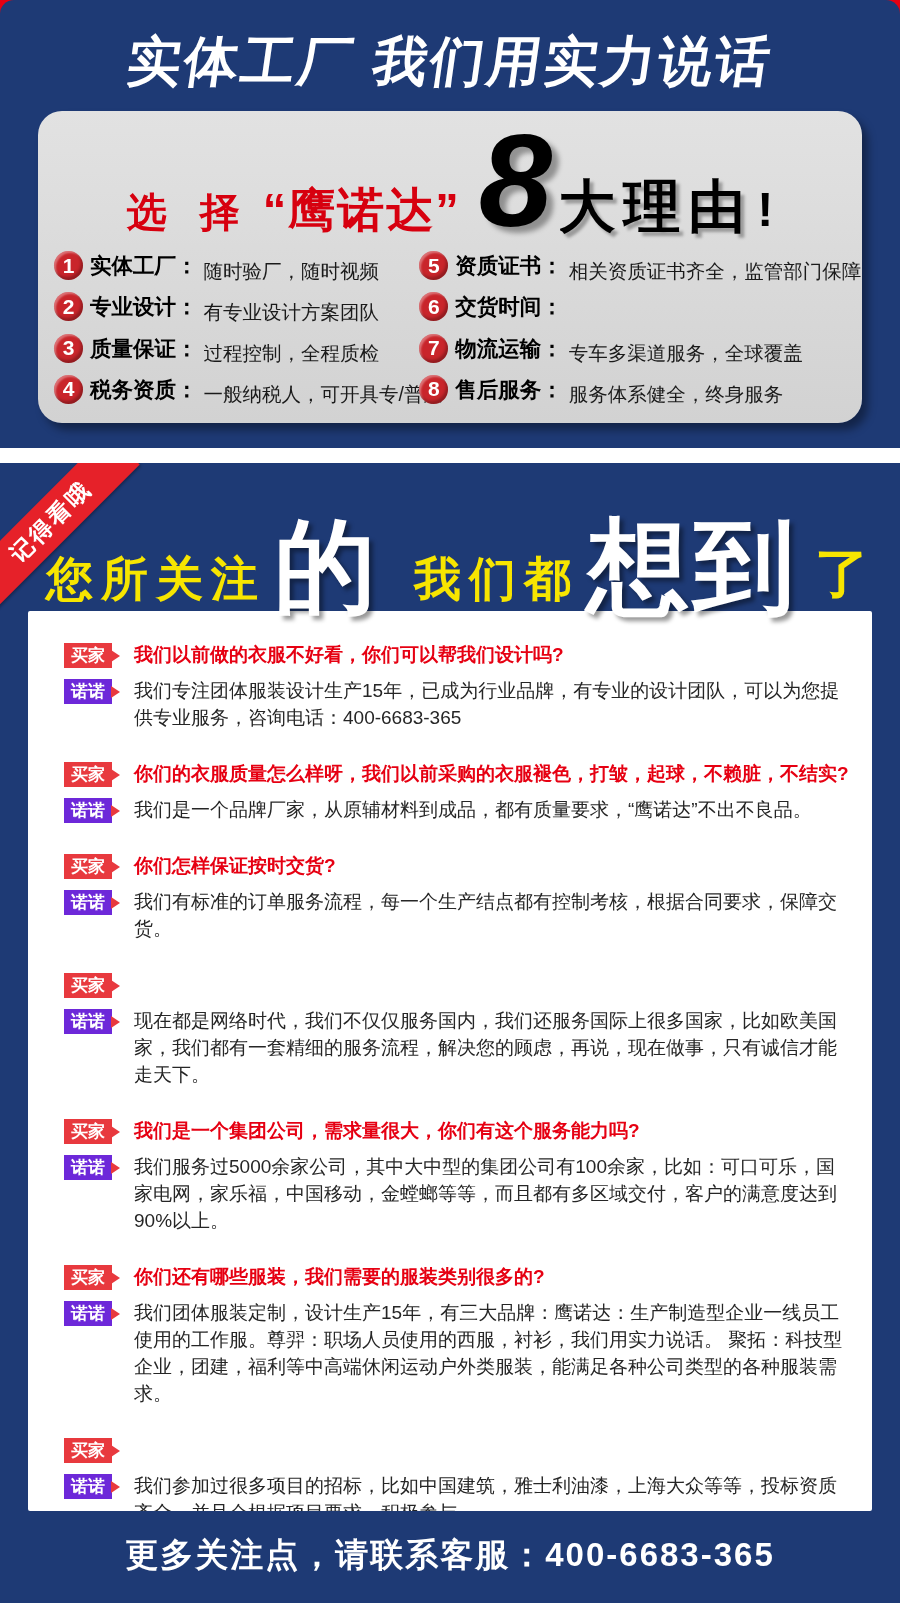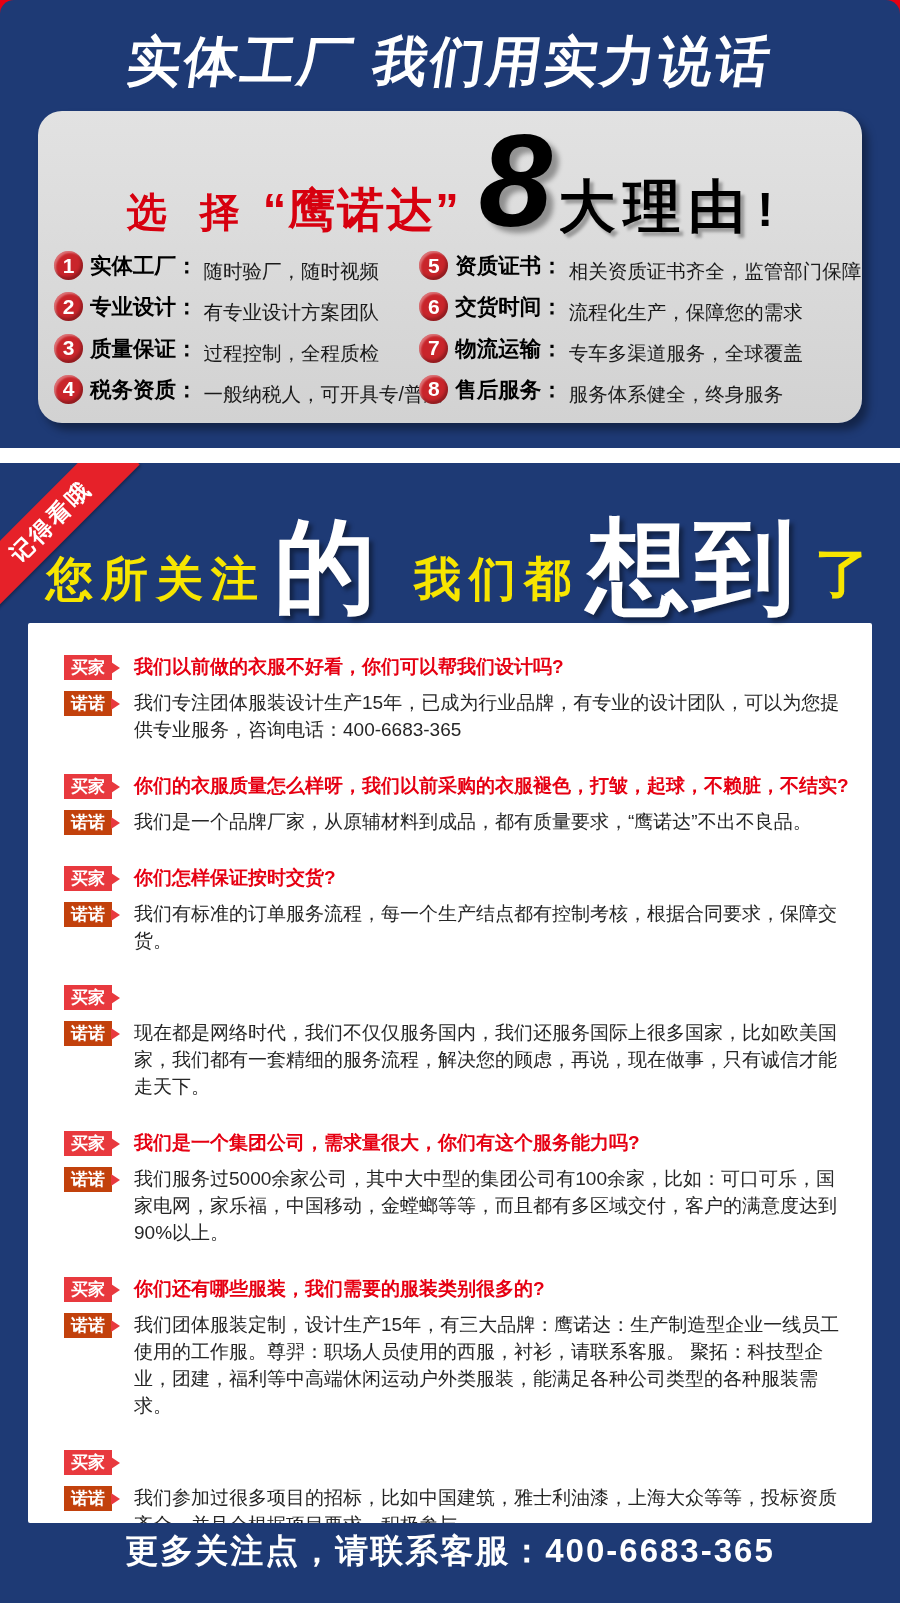--- a/index.html
+++ b/index.html
@@ -97,58 +97,58 @@
   .hy{color:#f7e500;font-size:47px;font-weight:900;letter-spacing:8px;}
   .hw{
     color:#ffffff;font-size:102px;font-weight:900;line-height:.85;
     letter-spacing:4px;
     text-shadow:4px 4px 4px rgba(0,0,0,.4);
   }
   .hsp1{margin-left:8px;}
   .hsp2{margin-left:34px;}
   .hy-last{color:#f7e500;font-size:54px;font-weight:900;margin-left:16px;}
   .qa-card{
-    margin:12px auto 0 auto;
+    margin:0 auto 0 auto;
     width:844px;height:900px;
     background:#ffffff;
     border-radius:2px;
     box-sizing:border-box;
     padding:30px 22px 0 36px;
     overflow:hidden;
   }
   .qa-block{margin-bottom:29px;}
   .qa-row{display:flex;align-items:flex-start;margin-bottom:9px;}
   .tag{
     position:relative;
     display:flex;align-items:center;justify-content:center;
     width:48px;height:25px;flex:none;
     color:#fff;font-size:17px;font-weight:900;
     margin-top:2px;
   }
   .tag-buyer{background:#e8393e;}
-  .tag-seller{background:#c2410c;}
+  .tag-seller{background:#6d28d9;}
   .tag .arr{
     position:absolute;right:-8px;
     width:0;height:0;
     border-top:6px solid transparent;
     border-bottom:6px solid transparent;
     border-left:9px solid #e8393e;
   }
   .q-text{
     margin:0 0 0 22px;
     color:#e60012;font-size:19px;font-weight:700;
     line-height:27px;
   }
   .a-text{
     margin:0 0 0 22px;
     color:#262626;font-size:19px;font-weight:500;
     line-height:27px;
   }
   .footer{
-    margin-top:6px;
+    margin-top:22px;
     text-align:center;
     color:#ffffff;font-size:33px;font-weight:900;
     letter-spacing:2px;
   }
 </style>
 </head>
 <body>
 
 <div class="sec1">
   <div class="main-title">实体工厂 我们用实力说话</div>
@@ -184,21 +184,20 @@
         <span class="rtext">一般纳税人，可开具专/普票</span>
       </div>
       <div class="reason">
         <span class="rnum">5</span>
         <span class="rlabel">资质证书：</span>
         <span class="rtext">相关资质证书齐全，监管部门保障</span>
       </div>
       <div class="reason">
         <span class="rnum">6</span>
         <span class="rlabel">交货时间：</span>
-        <span class="rtext">流程化生产，保障您的需求</span>
       </div>
       <div class="reason">
         <span class="rnum">7</span>
         <span class="rlabel">物流运输：</span>
         <span class="rtext">专车多渠道服务，全球覆盖</span>
       </div>
       <div class="reason">
         <span class="rnum">8</span>
         <span class="rlabel">售后服务：</span>
         <span class="rtext">服务体系健全，终身服务</span>
@@ -312,21 +311,21 @@
             <span>买家</span>
             <span class="arr"></span>
           </span>
         <p class="q-text">你们还有哪些服装，我们需要的服装类别很多的?</p>
       </div>
       <div class="qa-row">
         <span class="tag tag-seller">
             <span>诺诺</span>
             <span class="arr"></span>
           </span>
-        <p class="a-text">我们团体服装定制，设计生产15年，有三大品牌：鹰诺达：生产制造型企业一线员工使用的工作服。尊羿：职场人员使用的西服，衬衫，请联系客服。 聚拓：科技型企业，团建，福利等中高端休闲运动户外类服装，能满足各种公司类型的各种服装需求。</p>
+        <p class="a-text">我们团体服装定制，设计生产15年，有三大品牌：鹰诺达：生产制造型企业一线员工使用的工作服。尊羿：职场人员使用的西服，衬衫，我们用实力说话。 聚拓：科技型企业，团建，福利等中高端休闲运动户外类服装，能满足各种公司类型的各种服装需求。</p>
       </div>
     </div>
 
     <div class="qa-block">
       <div class="qa-row">
         <span class="tag tag-buyer">
             <span>买家</span>
             <span class="arr"></span>
           </span>
       </div>

